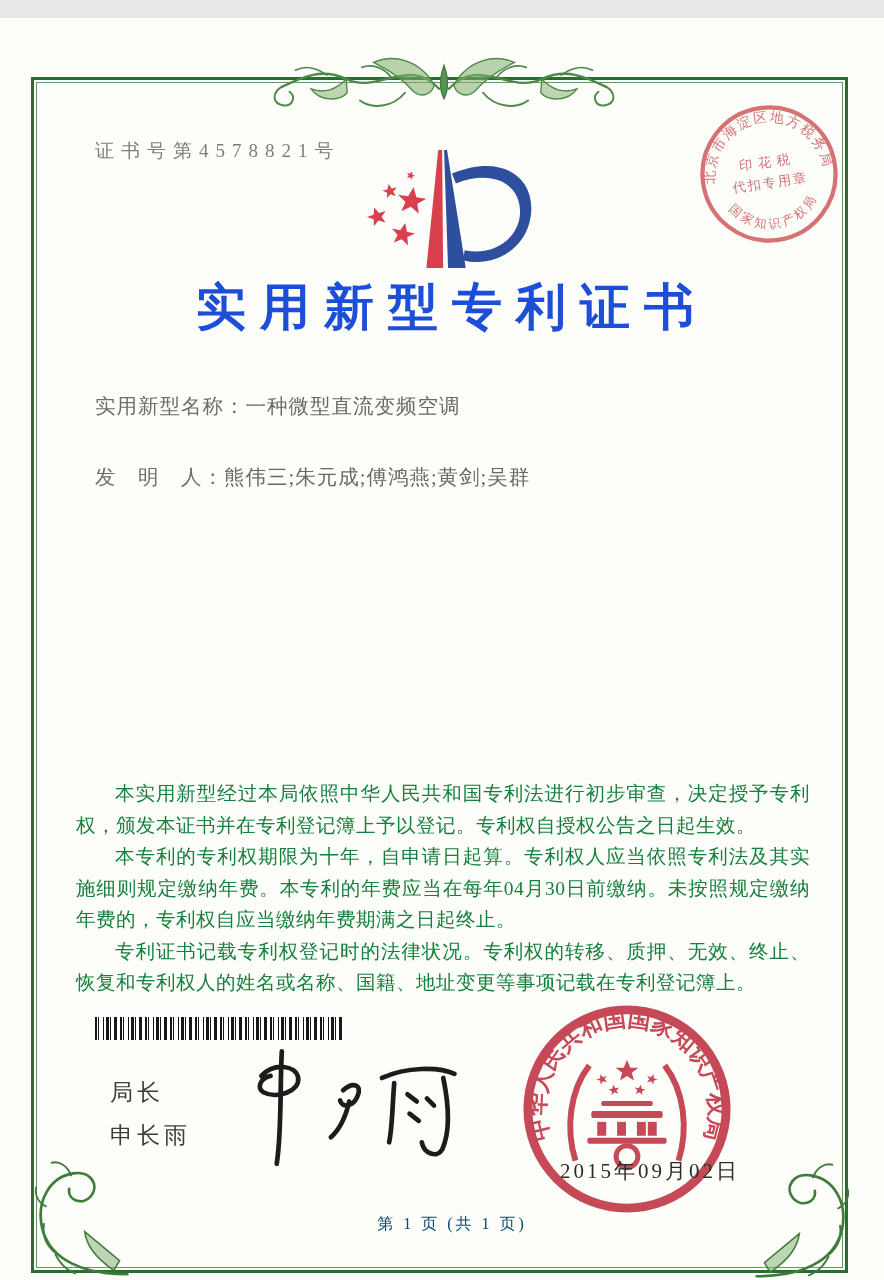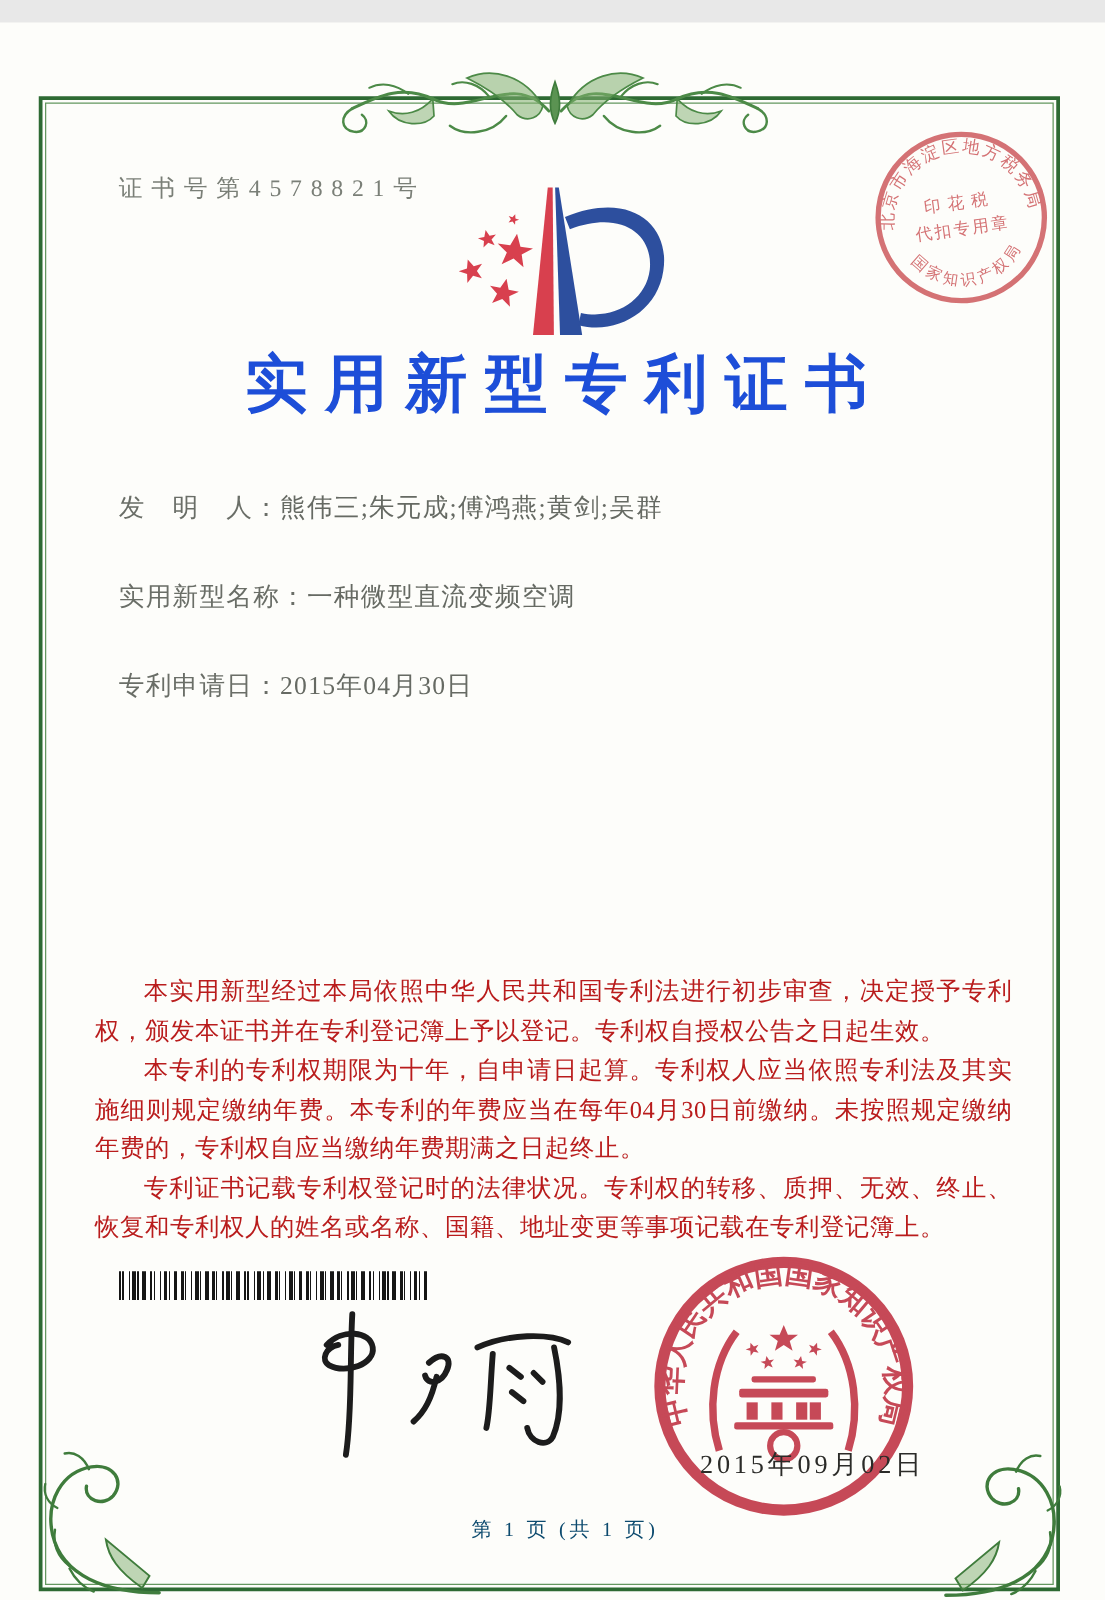--- a/index.html
+++ b/index.html
@@ -34,21 +34,21 @@
     font-size:50px; font-weight:bold; letter-spacing:14px; color:#1d4ed8;
   }
 
   .fields{position:absolute; left:95px; top:374px; width:700px;}
   .field{height:71px; font-size:20.5px; color:#6a6e67; letter-spacing:1px; white-space:nowrap;}
   .field .lbl{color:#6a6e67;}
   .field .val{color:#666a63;}
 
   .body-text{
     position:absolute; left:76px; top:760px; width:734px;
-    font-size:19.5px; line-height:31.5px; color:#b91c1c; text-align:justify;
+    font-size:19.5px; line-height:31.5px; color:#15803d; text-align:justify;
   }
   .body-text p{margin:0; text-indent:2em; letter-spacing:0.5px;}
 
   .barcode{
     position:absolute; left:95px; top:999px; width:249px; height:23px;
     background:
       repeating-linear-gradient(90deg,
         #161616 0 2px, #fff 2px 3px,
         #161616 3px 4px, #fff 4px 8px,
         #161616 8px 9px, #fff 9px 11px,
@@ -149,33 +149,36 @@
     <text fill="#cd5a5d" font-size="13" letter-spacing="3">
       <textPath href="#taxBottom" startOffset="50%" text-anchor="middle">国家知识产权局</textPath>
     </text>
     <text x="0" y="-8" text-anchor="middle" fill="#cd5a5d" font-size="14" letter-spacing="6">印花税</text>
     <text x="0" y="14" text-anchor="middle" fill="#cd5a5d" font-size="14" letter-spacing="2">代扣专用章</text>
   </svg>
 
   <div class="title">实用新型专利证书</div>
 
   <div class="fields">
+    <div class="field"><span class="lbl">实用新型名称：</span><span class="val">一种微型直流变频空调</span></div>
     <div class="field"><span class="lbl">发　明　人：</span><span class="val">熊伟三;朱元成;傅鸿燕;黄剑;吴群</span></div>
-    <div class="field"><span class="lbl">实用新型名称：</span><span class="val">一种微型直流变频空调</span></div>
-    <div class="field"><span class="lbl">专利申请日：</span><span class="val">2015年04月30日</span></div>
   </div>
 
   <div class="body-text">
     <p>本实用新型经过本局依照中华人民共和国专利法进行初步审查，决定授予专利权，颁发本证书并在专利登记簿上予以登记。专利权自授权公告之日起生效。</p>
     <p>本专利的专利权期限为十年，自申请日起算。专利权人应当依照专利法及其实施细则规定缴纳年费。本专利的年费应当在每年04月30日前缴纳。未按照规定缴纳年费的，专利权自应当缴纳年费期满之日起终止。</p>
     <p>专利证书记载专利权登记时的法律状况。专利权的转移、质押、无效、终止、恢复和专利权人的姓名或名称、国籍、地址变更等事项记载在专利登记簿上。</p>
   </div>
 
   <div class="barcode"></div>
 
+  <div class="signer">
+    <div>局长</div>
+    <div>申长雨</div>
+  </div>
 
   <svg class="autograph" viewBox="0 0 230 130">
     <g fill="none" stroke="#1c1c1c" stroke-width="4.6" stroke-linecap="round">
       <path d="M38,14 C36,50 38,92 33,124"></path>
       <path d="M18,38 C30,25 52,27 54,40 C56,53 33,61 20,54 C13,50 17,40 27,38"></path>
       <path d="M98,52 C108,43 117,47 112,58 C108,68 97,70 95,62"></path>
       <path d="M104,63 C100,80 95,90 86,98"></path>
       <path d="M136,40 C160,29 192,29 207,36"></path>
       <path d="M148,45 C146,70 146,90 143,103"></path>
       <path d="M196,40 C201,64 203,92 195,110 C190,119 177,114 175,103"></path>

